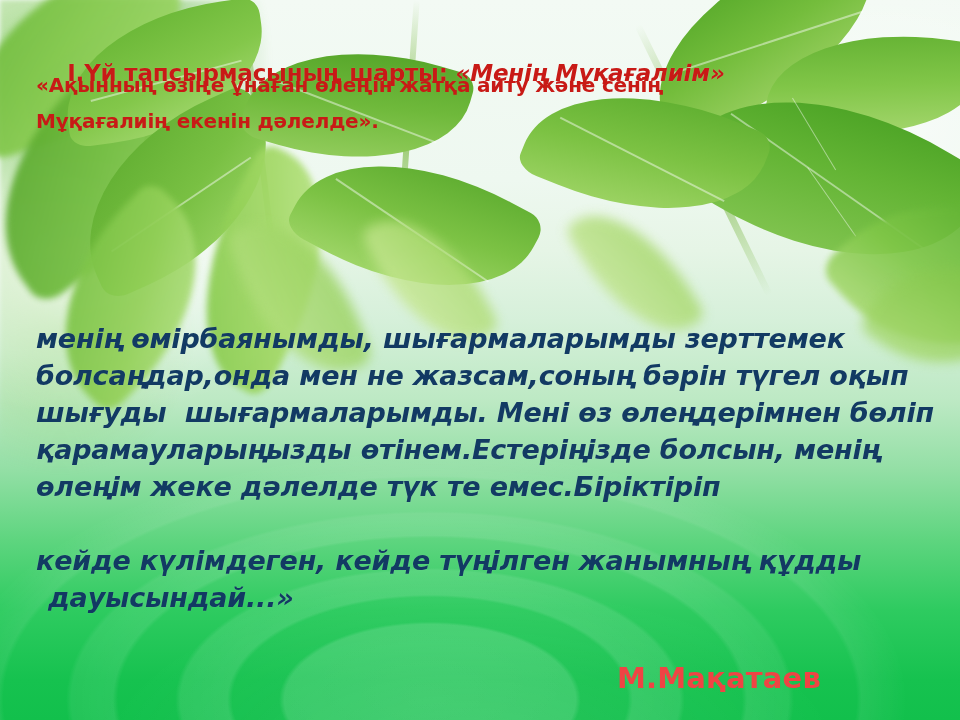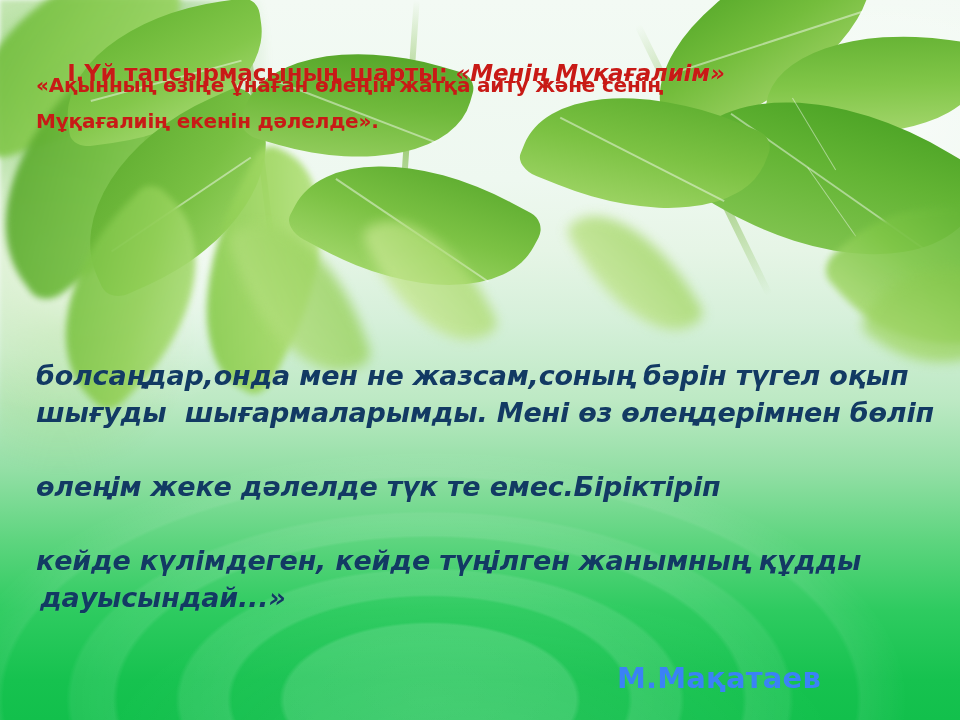--- a/index.html
+++ b/index.html
@@ -107,21 +107,21 @@
   }
   .body-line {
     color: #123a63;
     font-style: italic;
     font-weight: bold;
     font-size: 27px;
     letter-spacing: -0.2px;
     text-shadow: 0 0 1px rgba(255,255,255,.25);
   }
   .signature {
-    color: #3b82f6;
+    color: #ef4444;
     font-weight: bold;
     font-size: 29px;
     letter-spacing: 0.2px;
   }
   .inline-head { font-style: normal; }
   .inline-ital { font-style: italic; margin-top: 16px; }
 </style>
 </head>
 <body>
 
@@ -203,21 +203,23 @@
 
   <div class="txt red-head" style="left:36px; top:33px;">
     <span class="inline-head">I.Үй тапсырмасының шарты:</span><span class="inline-ital"> «Менің Мұқағалиім»</span>
   </div>
 
   <div class="txt red-ital" style="left:36px; top:74px;">«Ақынның өзіңе ұнаған өлеңін жатқа айту және сенің</div>
 
   <div class="txt red-ital" style="left:36px; top:110px;">Мұқағалиің екенін дәлелде».</div>
 
 
+  <div class="txt body-line" style="left:36px; top:323px;">менің өмірбаянымды, шығармаларымды зерттемек</div>
   <div class="txt body-line" style="left:36px; top:360px;text-align:right;">болсаңдар,онда мен не жазсам,соның бәрін түгел оқып</div>
   <div class="txt body-line" style="left:36px; top:397px;">шығуды  шығармаларымды. Мені өз өлеңдерімнен бөліп</div>
+  <div class="txt body-line" style="left:36px; top:434px;">қарамауларыңызды өтінем.Естеріңізде болсын, менің</div>
   <div class="txt body-line" style="left:36px; top:471px;">өлеңім жеке дәлелде түк те емес.Біріктіріп</div>
   <div class="txt body-line" style="left:36px; top:545px;">кейде күлімдеген, кейде түңілген жанымның құдды</div>
-  <div class="txt body-line" style="left:40px; top:582px;">дауысындай...»</div>
+  <div class="txt body-line" style="left:48px; top:582px;">дауысындай...»</div>
 
   <div class="txt signature" style="left:617px; top:662px;">М.Мақатаев</div>
 
 </div>
 
 </body></html>

